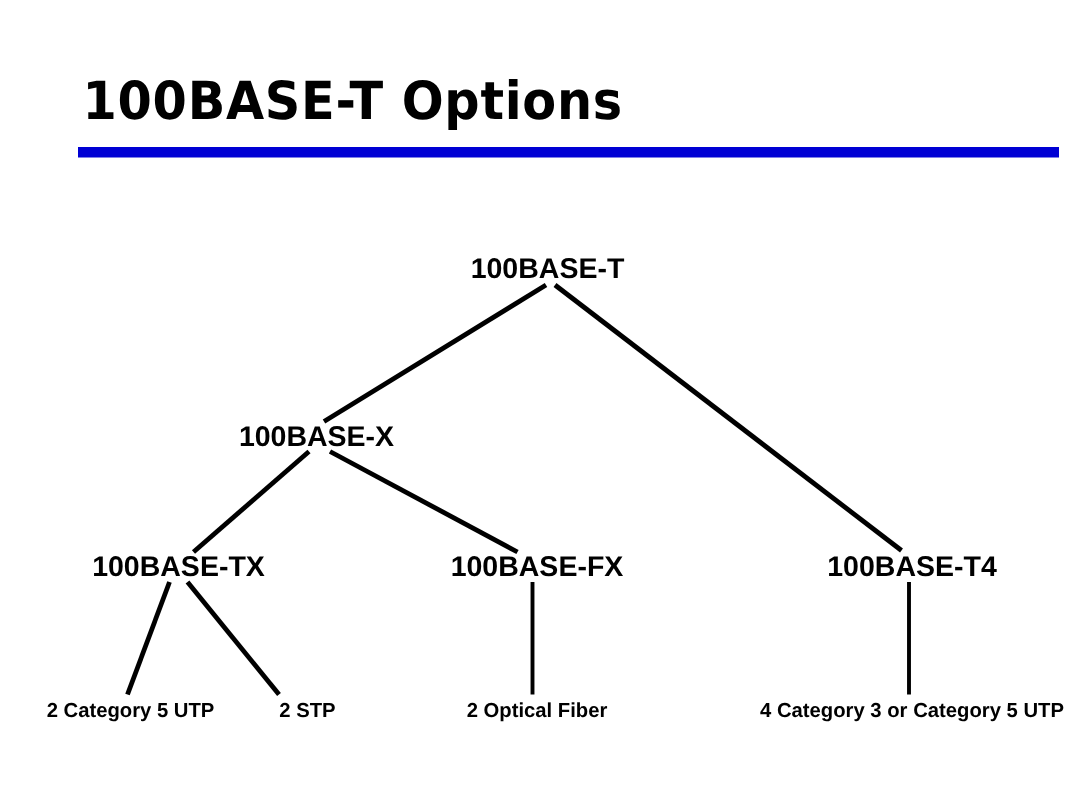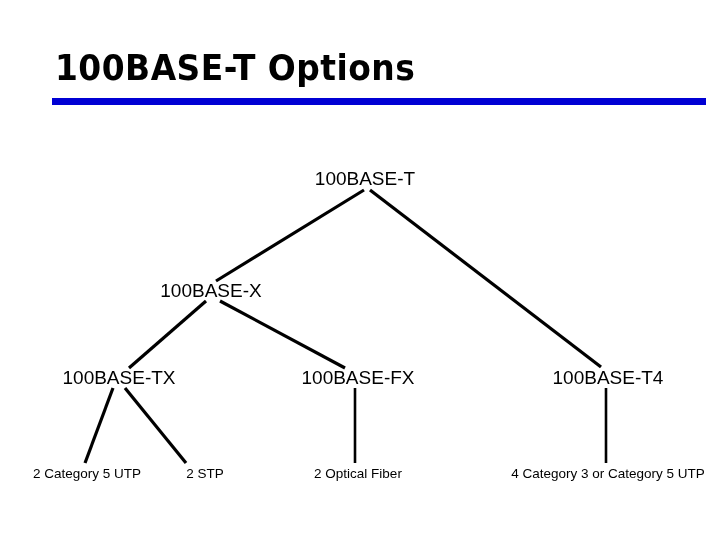--- a/index.html
+++ b/index.html
@@ -51,20 +51,21 @@
     height: 7px;
     background: #0000d4;
   }
   
   #diagram {
     position: absolute;
     left: 0;
     top: 0;
     width: 676px;
     height: 540px;
+    font-weight: bold;
   }
   #diagram svg {
     display: block;
   }
   .node-text {
     font-family: "Liberation Sans", sans-serif;
     font-size: 19px;
     fill: #000000;
   }
   .leaf-text {

